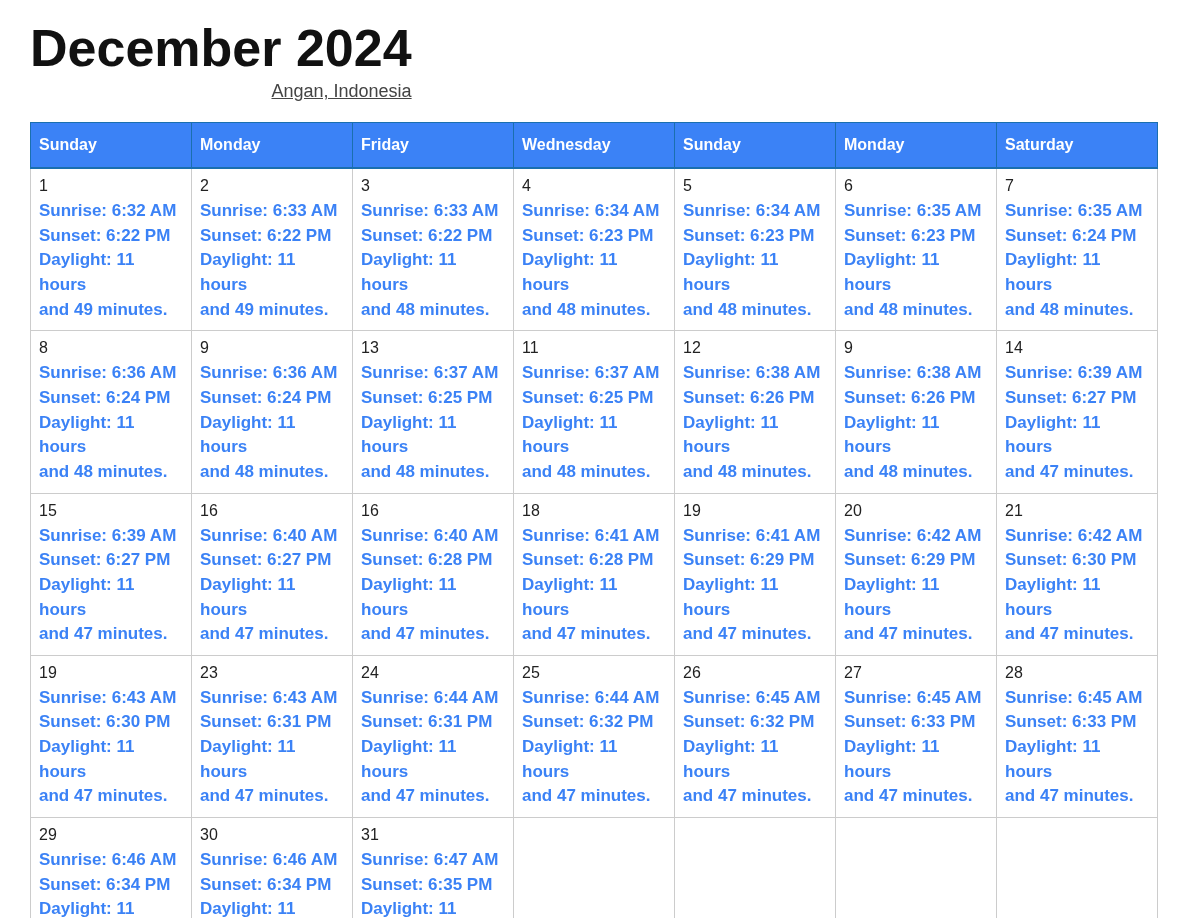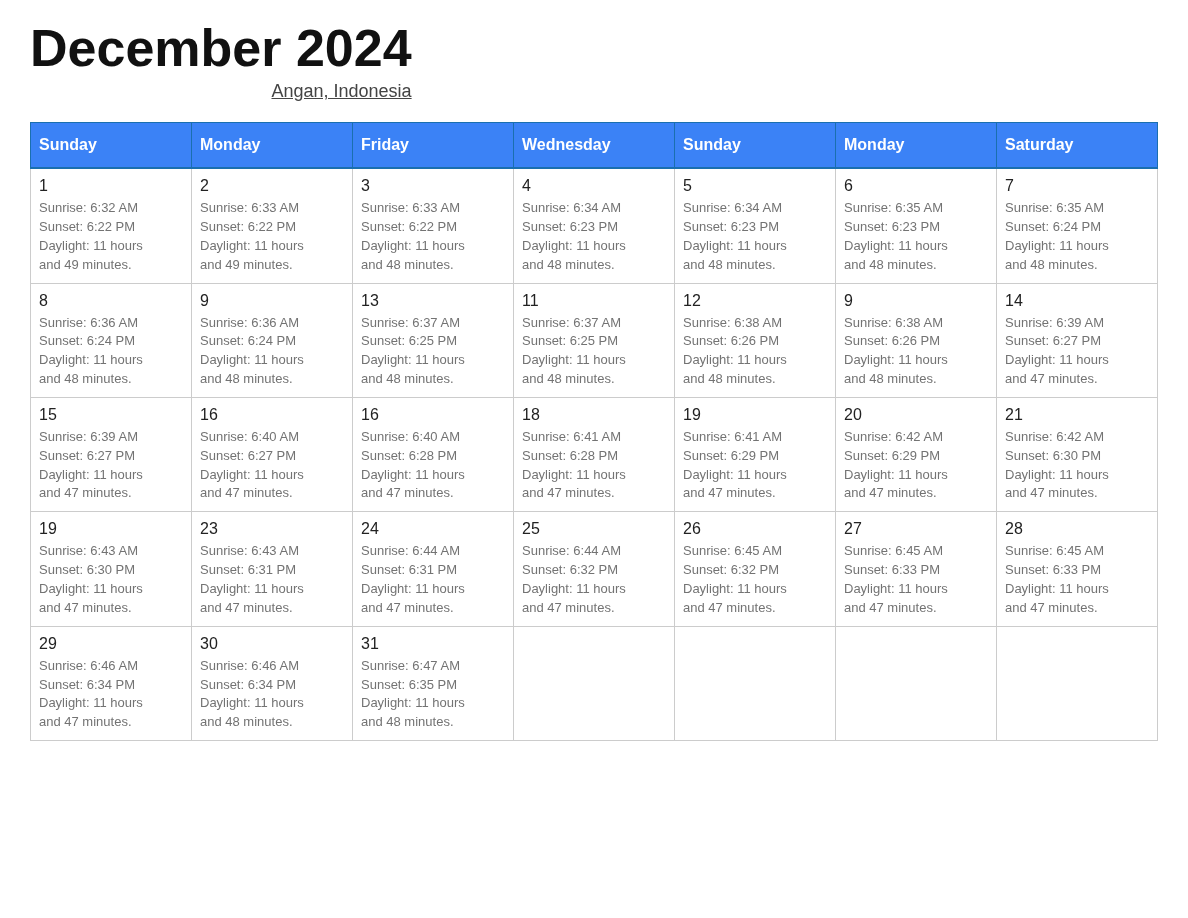--- a/index.html
+++ b/index.html
@@ -63,23 +63,24 @@
       color: #222;
       height: 110px;
     }
     tbody tr td .day-num {
       font-size: 16px;
       font-weight: normal;
       margin-bottom: 4px;
       display: block;
     }
     tbody tr td .day-info {
-      font-size: 13px;
+      font-size: 17px;
       line-height: 1.45;
-      color: #737373;
+      color: #3b82f6;
+      font-weight: bold;
     }
     tbody tr:first-child td {
       border-top: 2px solid #1a6faf;
     }
     tbody tr td:empty {
       background: #fff;
     }
     .logo-wrapper {
       display: flex;
       flex-direction: column;

